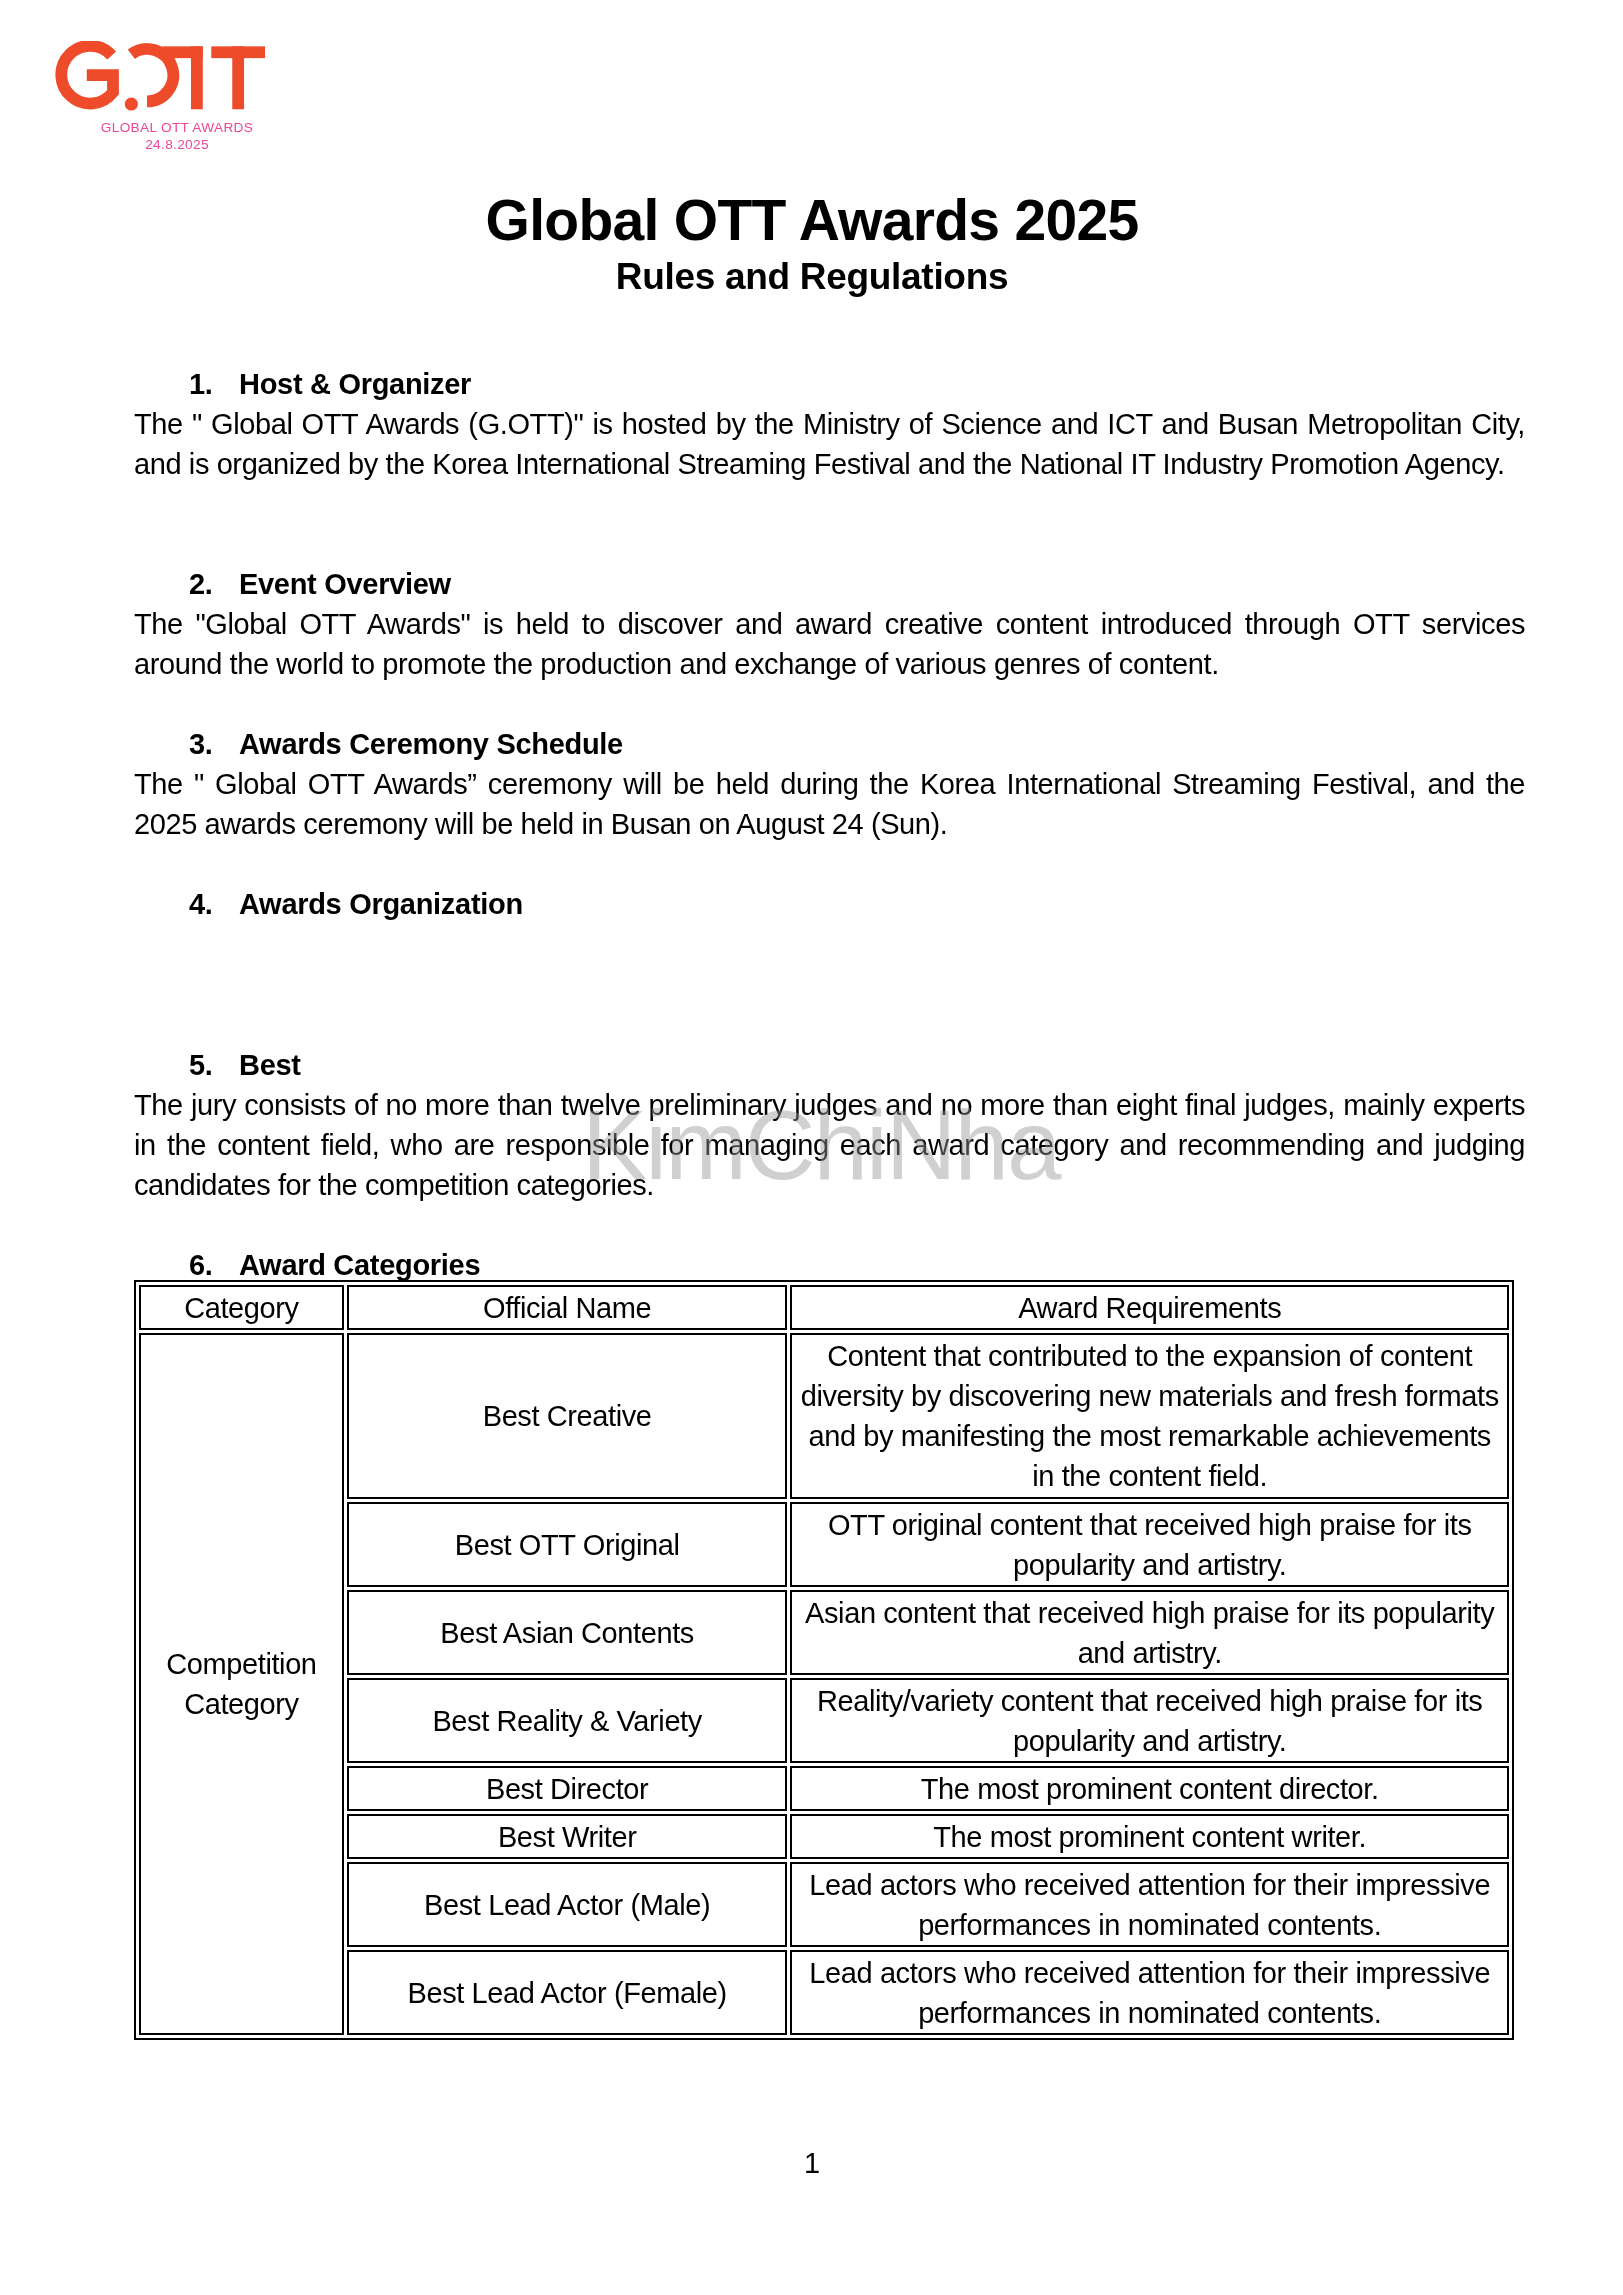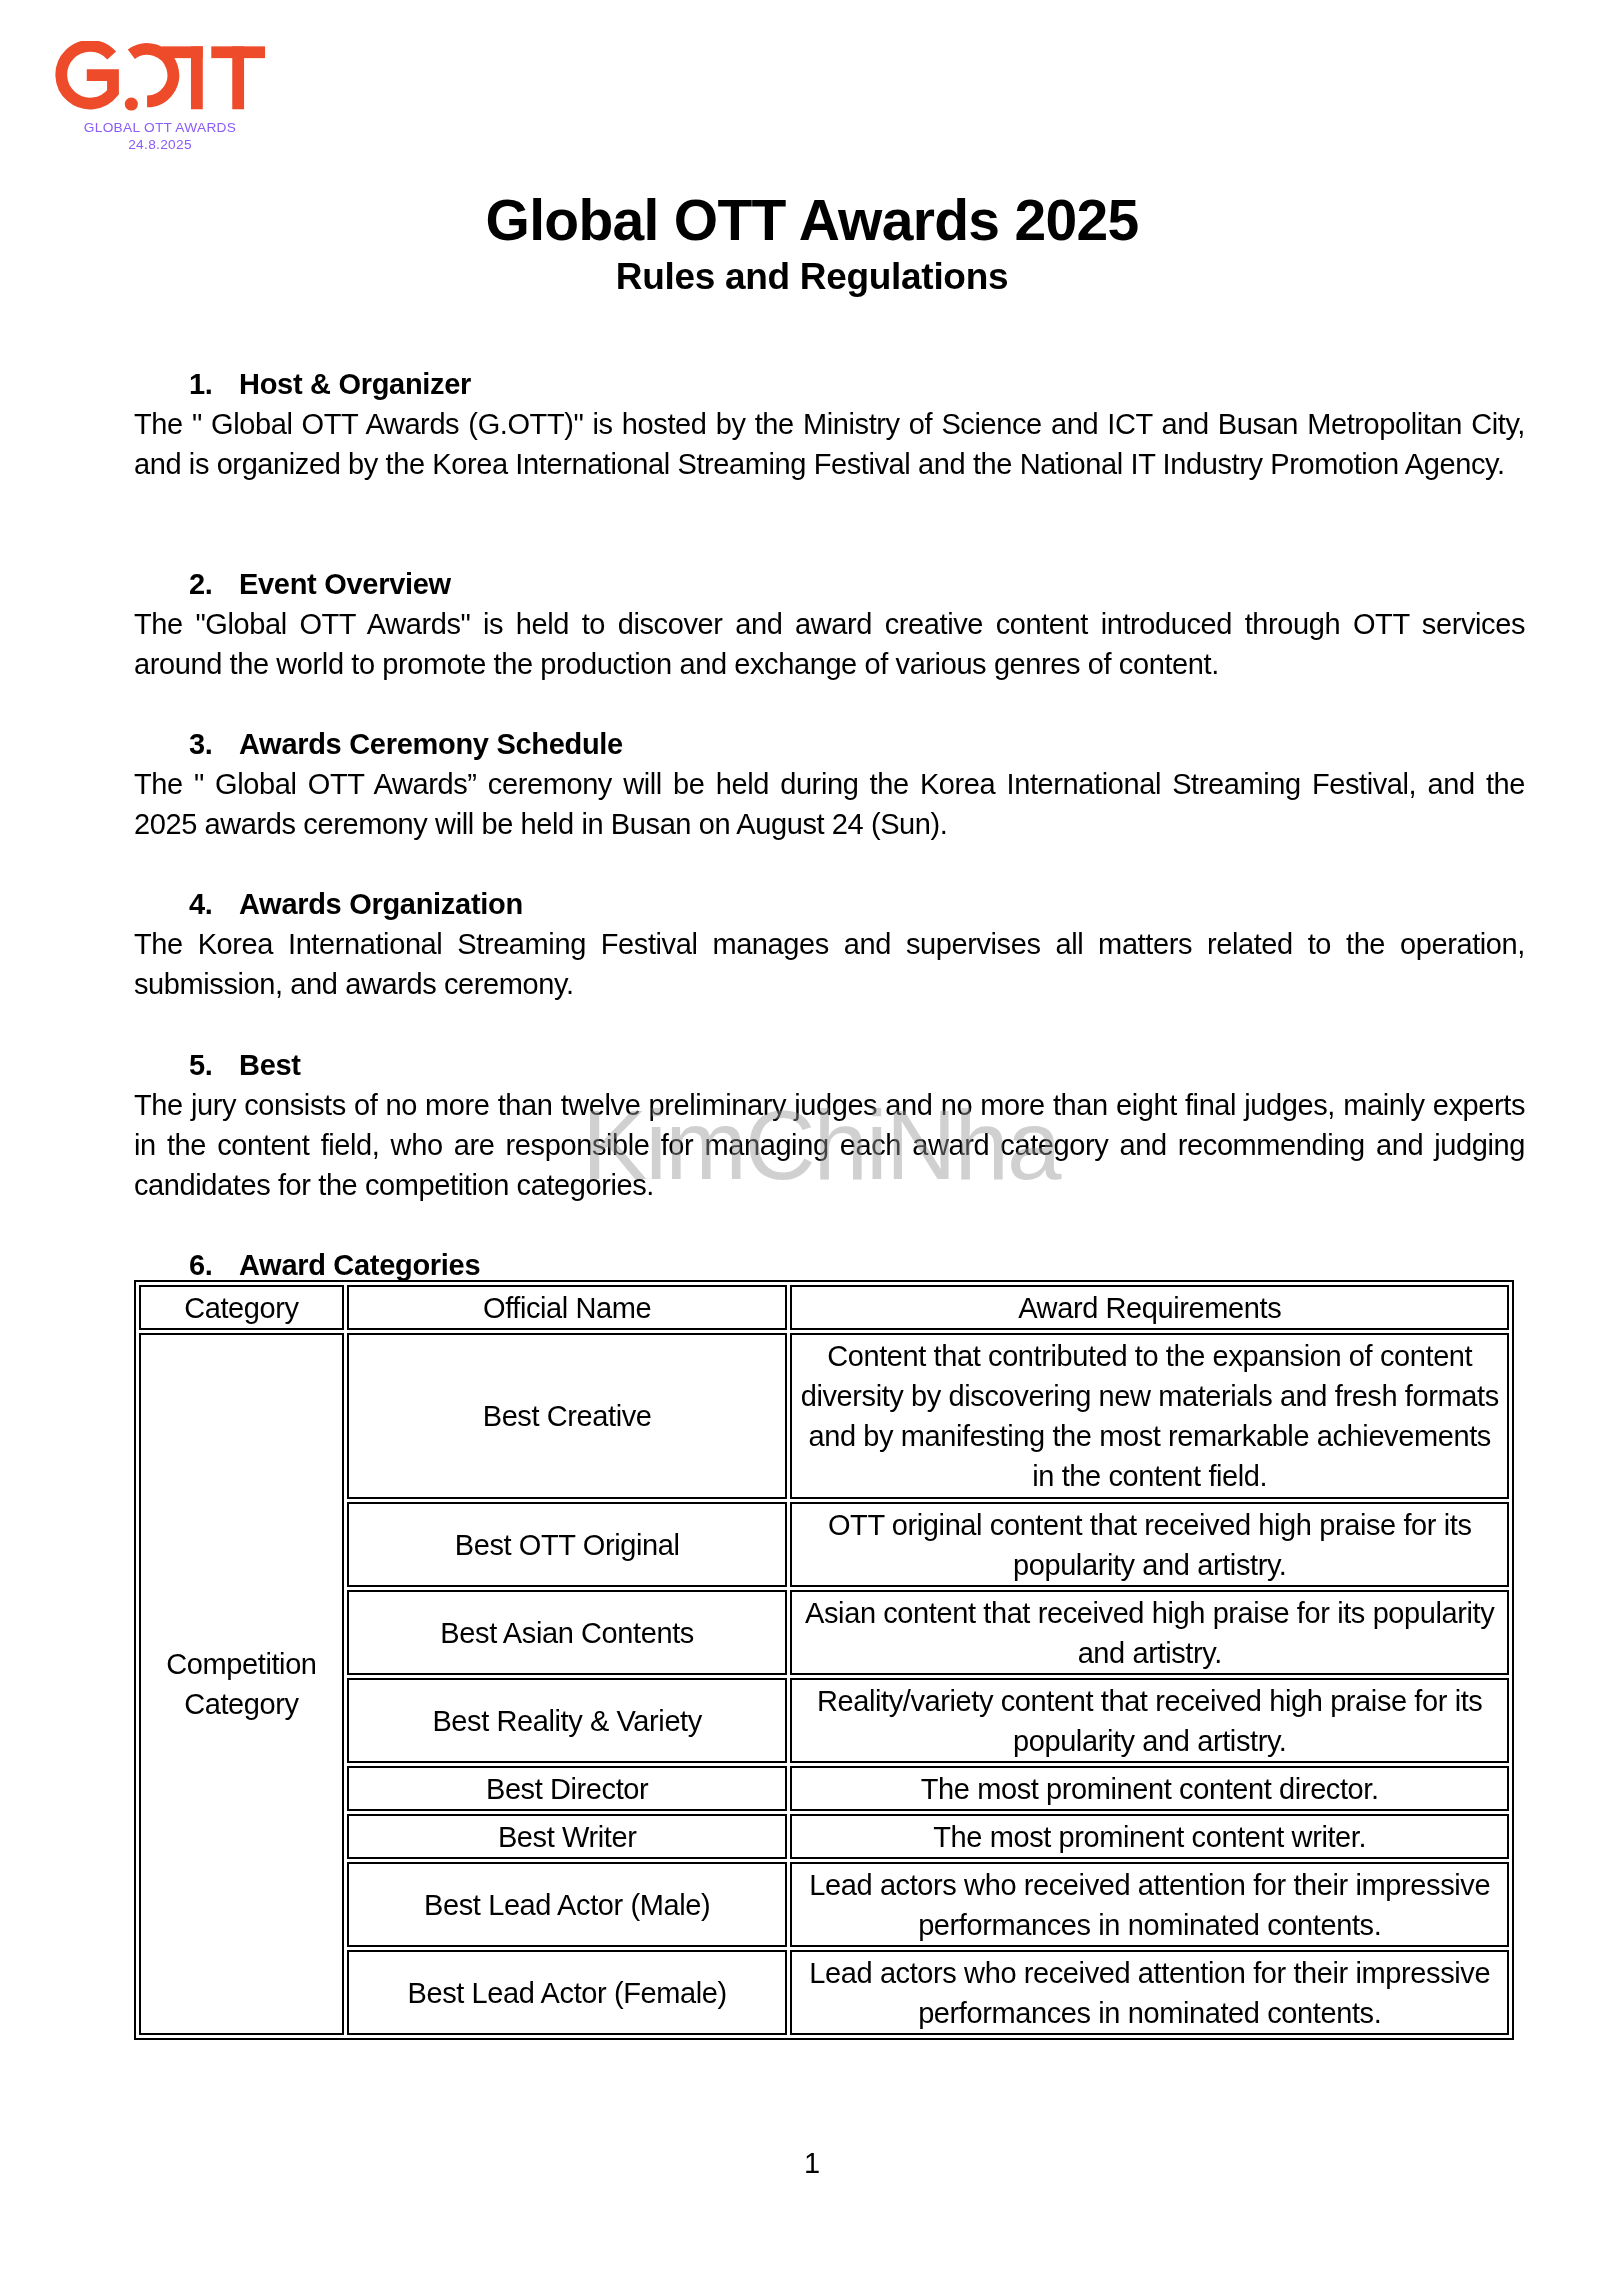--- a/index.html
+++ b/index.html
@@ -2,22 +2,22 @@
 <html style="font-size:10.5px"><head>
 <meta charset="utf-8">
 <style>
   html, body { margin:0; padding:0; background:#ffffff; }
   body { width:1624px; height:2295px; position:relative; overflow:hidden;
          font-family:"Liberation Sans", "DejaVu Sans", sans-serif; color:#000; }
 
   
   .logo { position:absolute; left:49px; top:36px; width:222px; height:124px; }
   .logo svg { position:absolute; left:5.2px; top:5.2px; }
-  .logo-sub { position:absolute; left:0; width:222px; text-align:center;
-              font-size:13.7px; color:#8b5cf6; letter-spacing:0.3px; }
+  .logo-sub { position:absolute; left:17px; width:222px; text-align:center;
+              font-size:13.7px; color:#ec4899; letter-spacing:0.3px; }
   .logo-sub.l1 { top:84px; }
   .logo-sub.l2 { top:101px; }
 
   
   .title { position:absolute; left:0; width:1624px; text-align:center;
            font-weight:bold; top:194px; font-size:57px; line-height:52px; letter-spacing:-0.7px; }
   .subtitle { position:absolute; left:0; width:1624px; text-align:center;
               font-weight:bold; top:256px; font-size:37px; line-height:42px; letter-spacing:-0.3px; }
 
   
@@ -95,21 +95,20 @@
     <span class="sec-title">Awards Ceremony Schedule</span>
   </div>
   <div class="sec-body">The " Global OTT Awards” ceremony will be held during the Korea International Streaming Festival, and the 2025 awards ceremony will be held in Busan on August 24 (Sun).</div>
 </div>
 
 <div class="section" style="top:884px;">
   <div class="sec-head">
     <span class="sec-num">4.</span>
     <span class="sec-title">Awards Organization</span>
   </div>
-  <div class="sec-body">The Korea International Streaming Festival manages and supervises all matters related to the operation, submission, and awards ceremony.</div>
 </div>
 
 <div class="section" style="top:1045px;">
   <div class="sec-head">
     <span class="sec-num">5.</span>
     <span class="sec-title">Best</span>
   </div>
   <div class="sec-body">The jury consists of no more than twelve preliminary judges and no more than eight final judges, mainly experts in the content field, who are responsible for managing each award category and recommending and judging candidates for the competition categories.</div>
 </div>
 

